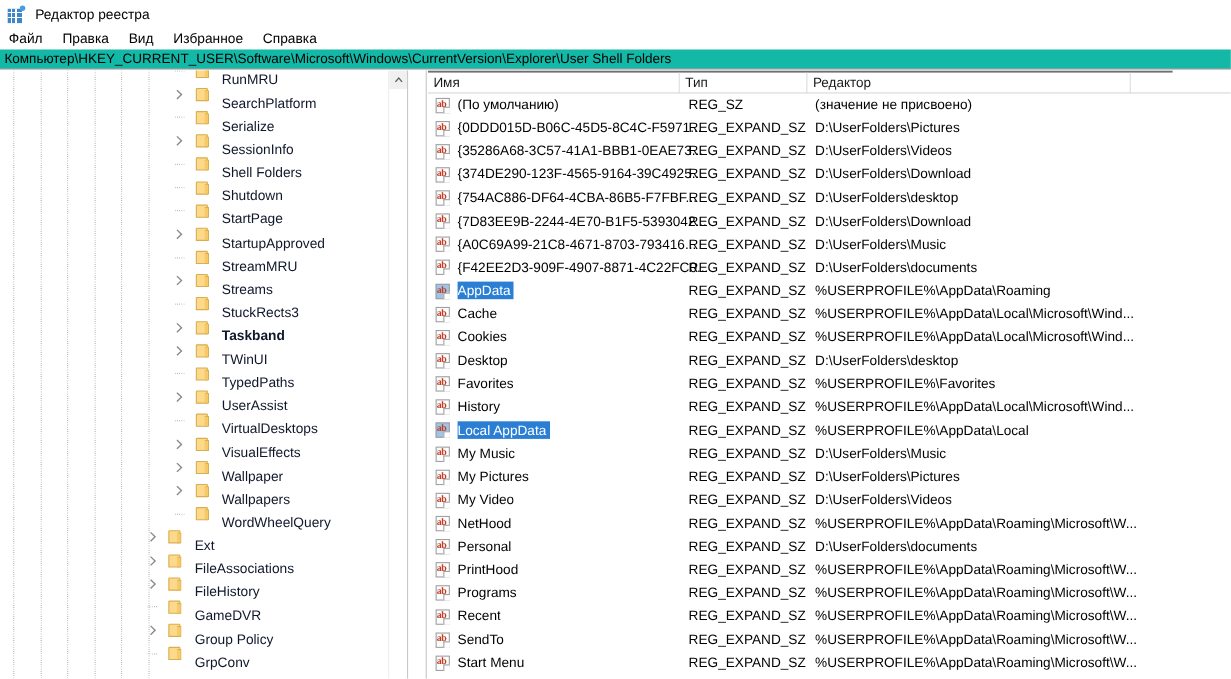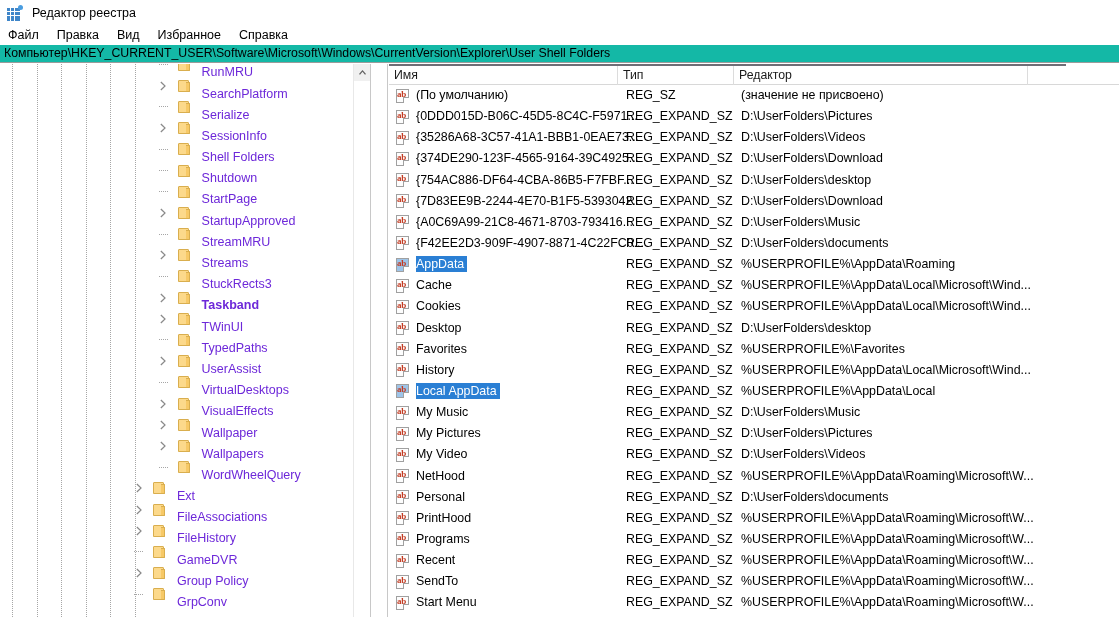--- a/index.html
+++ b/index.html
@@ -137,21 +137,21 @@
     position: absolute; left: 8px; top: 3px;
     width: 4px; height: 10px;
     background: #f7c967;
     border: 1px solid #d9ae4e;
     border-left: none;
     border-radius: 0 1px 1px 0;
   }
   .tree-row .label {
     position: absolute;
     font-size: 12.5px;
-    color: #6d28d9;
+    color: #0f172a;
     line-height: 1;
     padding: 2px 4px 3px 4px;
     margin-top: 17px;
   }
   .tree-row.selected .label {
     background: #dcdcdc;
     border: 1px solid #c9c9c9;
     padding: 1px 3px 2px 3px;
   }
 

